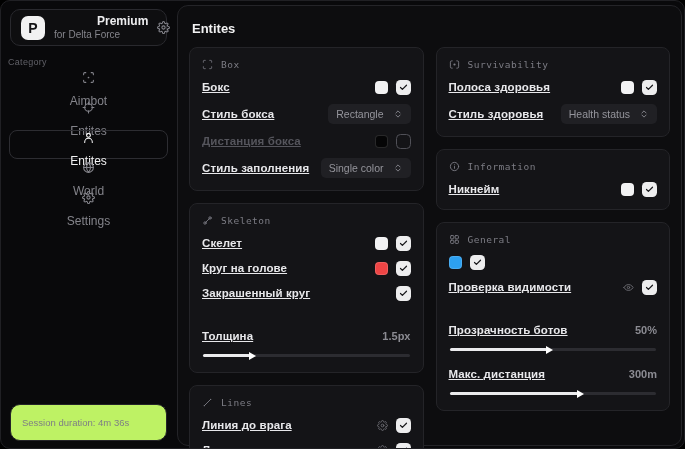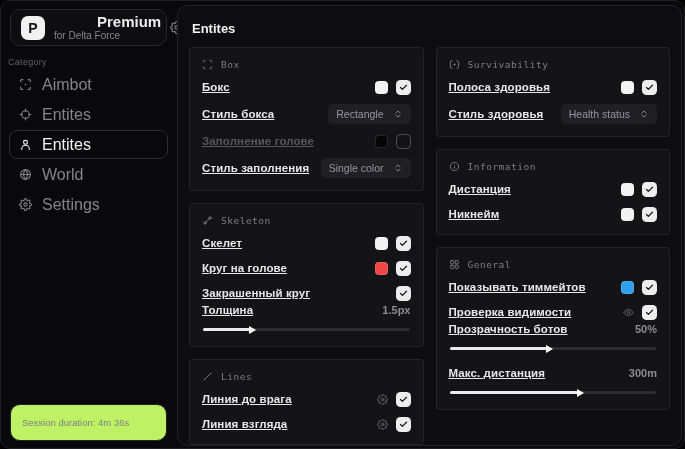--- a/index.html
+++ b/index.html
@@ -10,56 +10,56 @@
   .ic-s{width:11px;height:11px;stroke:currentColor;fill:none;stroke-width:2;stroke-linecap:round;stroke-linejoin:round;flex:none}
 
   
   .sidebar{position:absolute;left:0;top:0;width:175px;height:100%;}
   .brand{position:absolute;left:9px;top:8px;width:157px;height:37px;border:1px solid #29292e;
          border-radius:10px;background:#0e0e10;display:flex;align-items:center;gap:9px;
          padding:0 10px;box-sizing:border-box;}
   .logo{width:24px;height:24px;border-radius:7px;background:#f1f1f2;color:#141416;font-weight:700;
         font-size:14px;display:flex;align-items:center;justify-content:center;flex:none;}
   .brand-text{display:flex;flex-direction:column;line-height:1.15;}
-  .brand-title{font-size:15px;font-weight:700;color:#ededef;padding-left:43px;}
+  .brand-title{font-size:12px;font-weight:700;color:#ededef;padding-left:43px;}
   .brand-sub{font-size:10px;color:#85858c;}
   .brand-gear{margin-left:auto;color:#84848b;cursor:pointer;}
   .cat-label{position:absolute;top:56px;left:7px;font-size:9px;color:#606067;letter-spacing:.3px;}
   .nav{position:absolute;top:69px;left:8px;right:8px;display:flex;flex-direction:column;gap:1px;}
   .nav-item{display:flex;align-items:center;gap:10px;height:27px;padding:0 9px;border-radius:8px;
-            color:#84848b;font-size:16px;border:1px solid transparent;cursor:pointer;}
+            color:#84848b;font-size:12px;border:1px solid transparent;cursor:pointer;flex-direction:column;}
   .nav-item.active{border-color:#2d2d32;color:#f2f2f3;}
   .session{position:absolute;left:9px;right:9px;bottom:7px;height:37px;border:1px solid #242428;
            border-radius:10px;display:flex;align-items:center;padding:0 11px;font-size:9.5px;
            color:#7e7e85;box-sizing:border-box;background:#bef264;}
 
   
   .panel{position:absolute;left:176px;top:4px;width:505px;height:441px;border:1px solid #242428;
          border-radius:11px;background:#0d0d0f;box-sizing:border-box;padding:9px 11px;}
   .panel-title{font-size:13px;font-weight:700;color:#f1f1f2;margin:6px 0 11px 3px;}
   .columns{display:flex;gap:12px;}
   .col{width:237px;display:flex;flex-direction:column;gap:12px;}
-  .card{border:1px solid #242428;border-radius:3px;background:#141417;padding:9px 12px 12px;box-sizing:border-box;}
+  .card{border:1px solid #242428;border-radius:8px;background:#141417;padding:9px 12px 12px;box-sizing:border-box;}
   .card-head{display:flex;align-items:center;gap:8px;color:#7c7c84;
              font-family:"DejaVu Sans Mono",monospace;font-size:9.5px;letter-spacing:.5px;margin:2px 0 3px;}
   .row{display:flex;align-items:center;justify-content:space-between;margin-top:9px;min-height:16px;}
   .row-label{font-size:11.5px;font-weight:600;color:#e8e8eb;letter-spacing:.1px;text-decoration:underline;}
   .row[data-dimmed="true"] .row-label{color:#55555c;}
   .controls{display:flex;align-items:center;gap:8px;}
   .row-icon{color:#6d6d74;}
   .swatch{width:13px;height:13px;border-radius:4px;border:1px solid rgba(255,255,255,.14);
           box-sizing:border-box;cursor:pointer;flex:none;}
   .checkbox{width:15px;height:15px;border-radius:4.5px;background:#ededee;color:#17171a;
             display:flex;align-items:center;justify-content:center;cursor:pointer;box-sizing:border-box;flex:none;}
   .checkbox svg{width:9px;height:9px;stroke:currentColor;fill:none;stroke-width:3.2;stroke-linecap:round;stroke-linejoin:round;}
   .checkbox[data-checked="false"]{background:transparent;border:1.5px solid #505057;}
   .select{display:flex;align-items:center;gap:9px;background:#202024;border:none;border-radius:5px;
           padding:4px 8px;color:#95959c;font-size:10.5px;font-family:inherit;cursor:pointer;}
   .select .ic-s{width:10px;height:10px;color:#95959c;}
-  .slider-block{margin-top:1px;}
+  .slider-block{margin-top:27px;}
   .slider-head{display:flex;align-items:center;justify-content:space-between;min-height:16px;}
   .row-value{font-size:11px;font-weight:600;color:#8b8b92;}
   .slider-track{position:relative;height:3px;background:#2c2c31;border-radius:2px;margin:10px 1px 3px;cursor:pointer;}
   .slider-fill{position:absolute;left:0;top:0;height:100%;background:#ebebed;border-radius:2px;}
   .slider-thumb{position:absolute;top:50%;transform:translate(-1px,-50%);width:0;height:0;
                 border-top:4px solid transparent;border-bottom:4px solid transparent;border-left:7px solid #fff;}
   .spaced{margin-top:15px;}
 </style>
 </head>
 <body>
@@ -232,21 +232,21 @@
           <div class="row">
             <span class="row-label">Стиль бокса</span>
             <button class="select">
               <span>Rectangle</span>
               <svg class="ic-s">
                   <use href="#i-unfold"></use>
                 </svg>
             </button>
           </div>
           <div class="row" data-dimmed="true">
-            <span class="row-label">Заполнение голове</span>
+            <span class="row-label">Дистанция бокса</span>
             <span class="controls">
               <span class="swatch" style="background-color: rgb(5, 5, 6);"></span>
               <span class="checkbox" data-checked="false"></span>
             </span>
           </div>
           <div class="row">
             <span class="row-label">Стиль заполнения</span>
             <button class="select">
               <span>Single color</span>
               <svg class="ic-s">
@@ -388,54 +388,42 @@
         <section class="card">
           <div class="card-head">
             <span>
                 <svg class="ic-s">
                   <use href="#i-info"></use>
                 </svg>
               </span>
             <span>Information</span>
           </div>
           <div class="row">
-            <span class="row-label">Дистанция</span>
+            <span class="row-label">Никнейм</span>
             <span class="controls">
               <span class="swatch" style="background-color: rgb(242, 242, 243);"></span>
               <span class="checkbox" data-checked="true">
                   <svg>
                     <use href="#i-check"></use>
                   </svg>
                 </span>
             </span>
           </div>
-          <div class="row">
-            <span class="row-label">Никнейм</span>
-            <span class="controls">
-              <span class="swatch" style="background-color: rgb(242, 242, 243);"></span>
-              <span class="checkbox" data-checked="true">
-                  <svg>
-                    <use href="#i-check"></use>
-                  </svg>
-                </span>
-            </span>
-          </div>
         </section>
 
         <section class="card">
           <div class="card-head">
             <span>
                 <svg class="ic-s">
                   <use href="#i-grid"></use>
                 </svg>
               </span>
             <span>General</span>
           </div>
           <div class="row">
-            <span class="row-label">Показывать тиммейтов</span>
             <span class="controls">
               <span class="swatch" style="background-color: rgb(45, 160, 240);"></span>
               <span class="checkbox" data-checked="true">
                   <svg>
                     <use href="#i-check"></use>
                   </svg>
                 </span>
             </span>
           </div>
           <div class="row">

